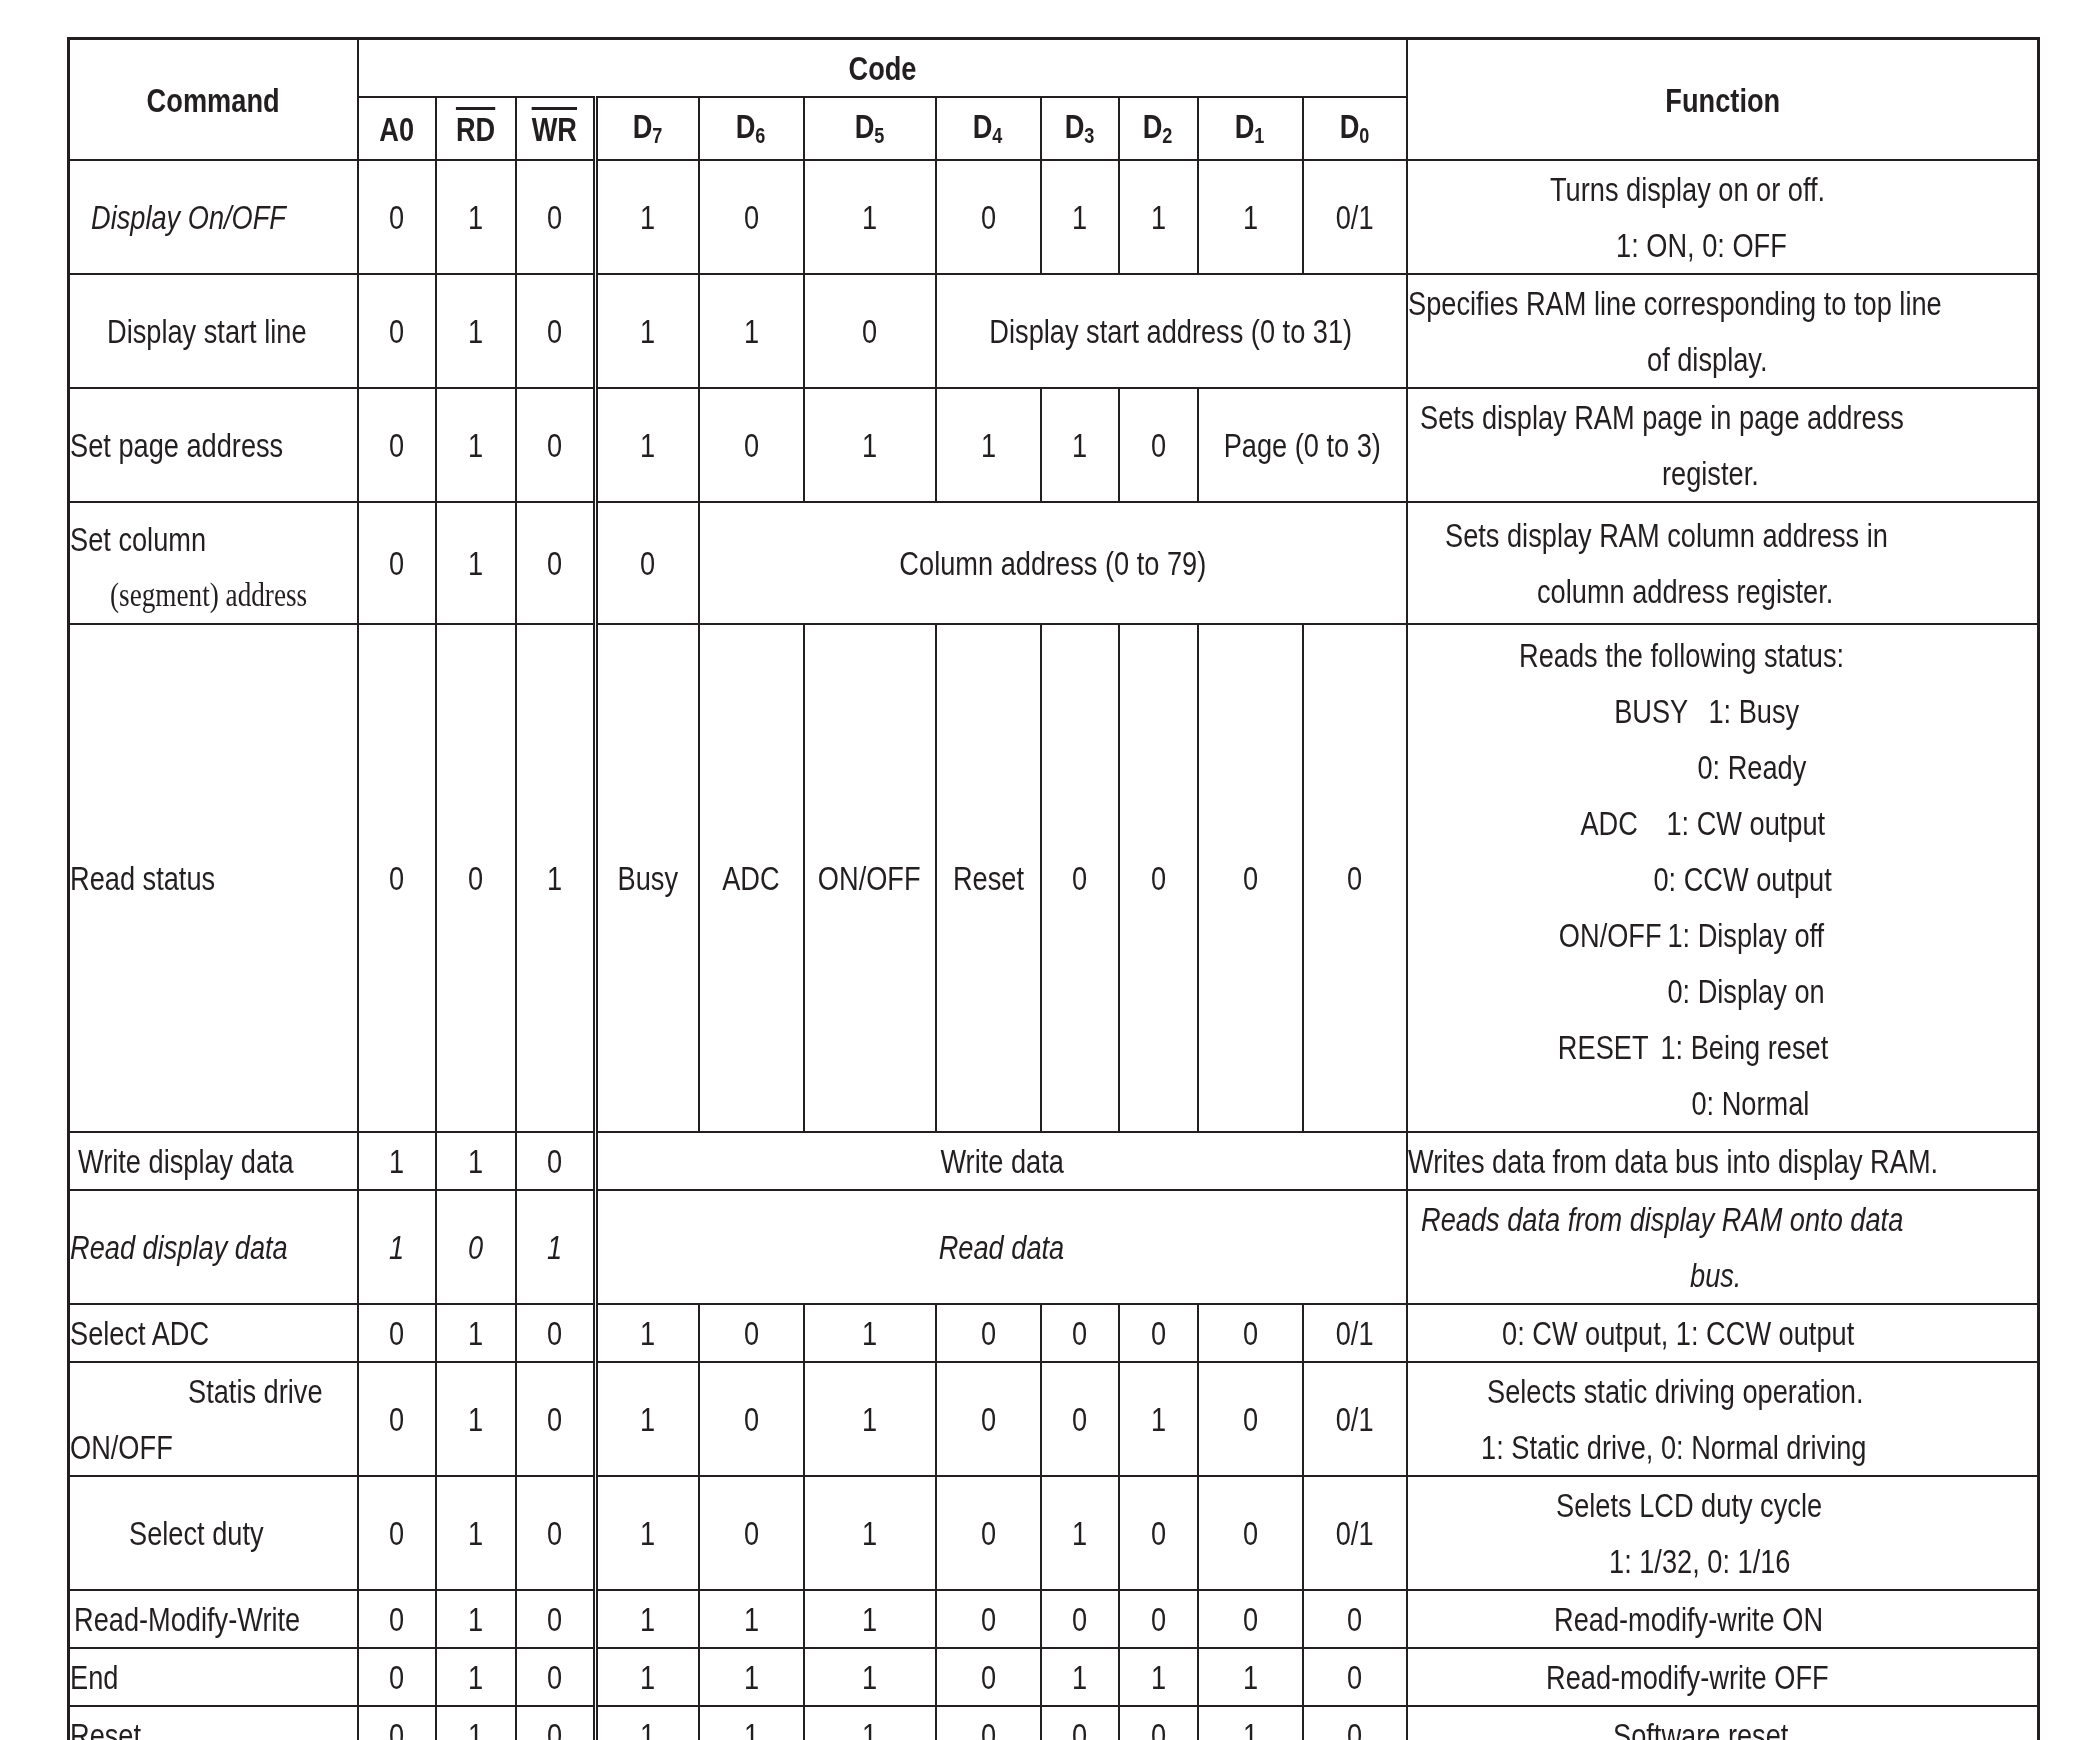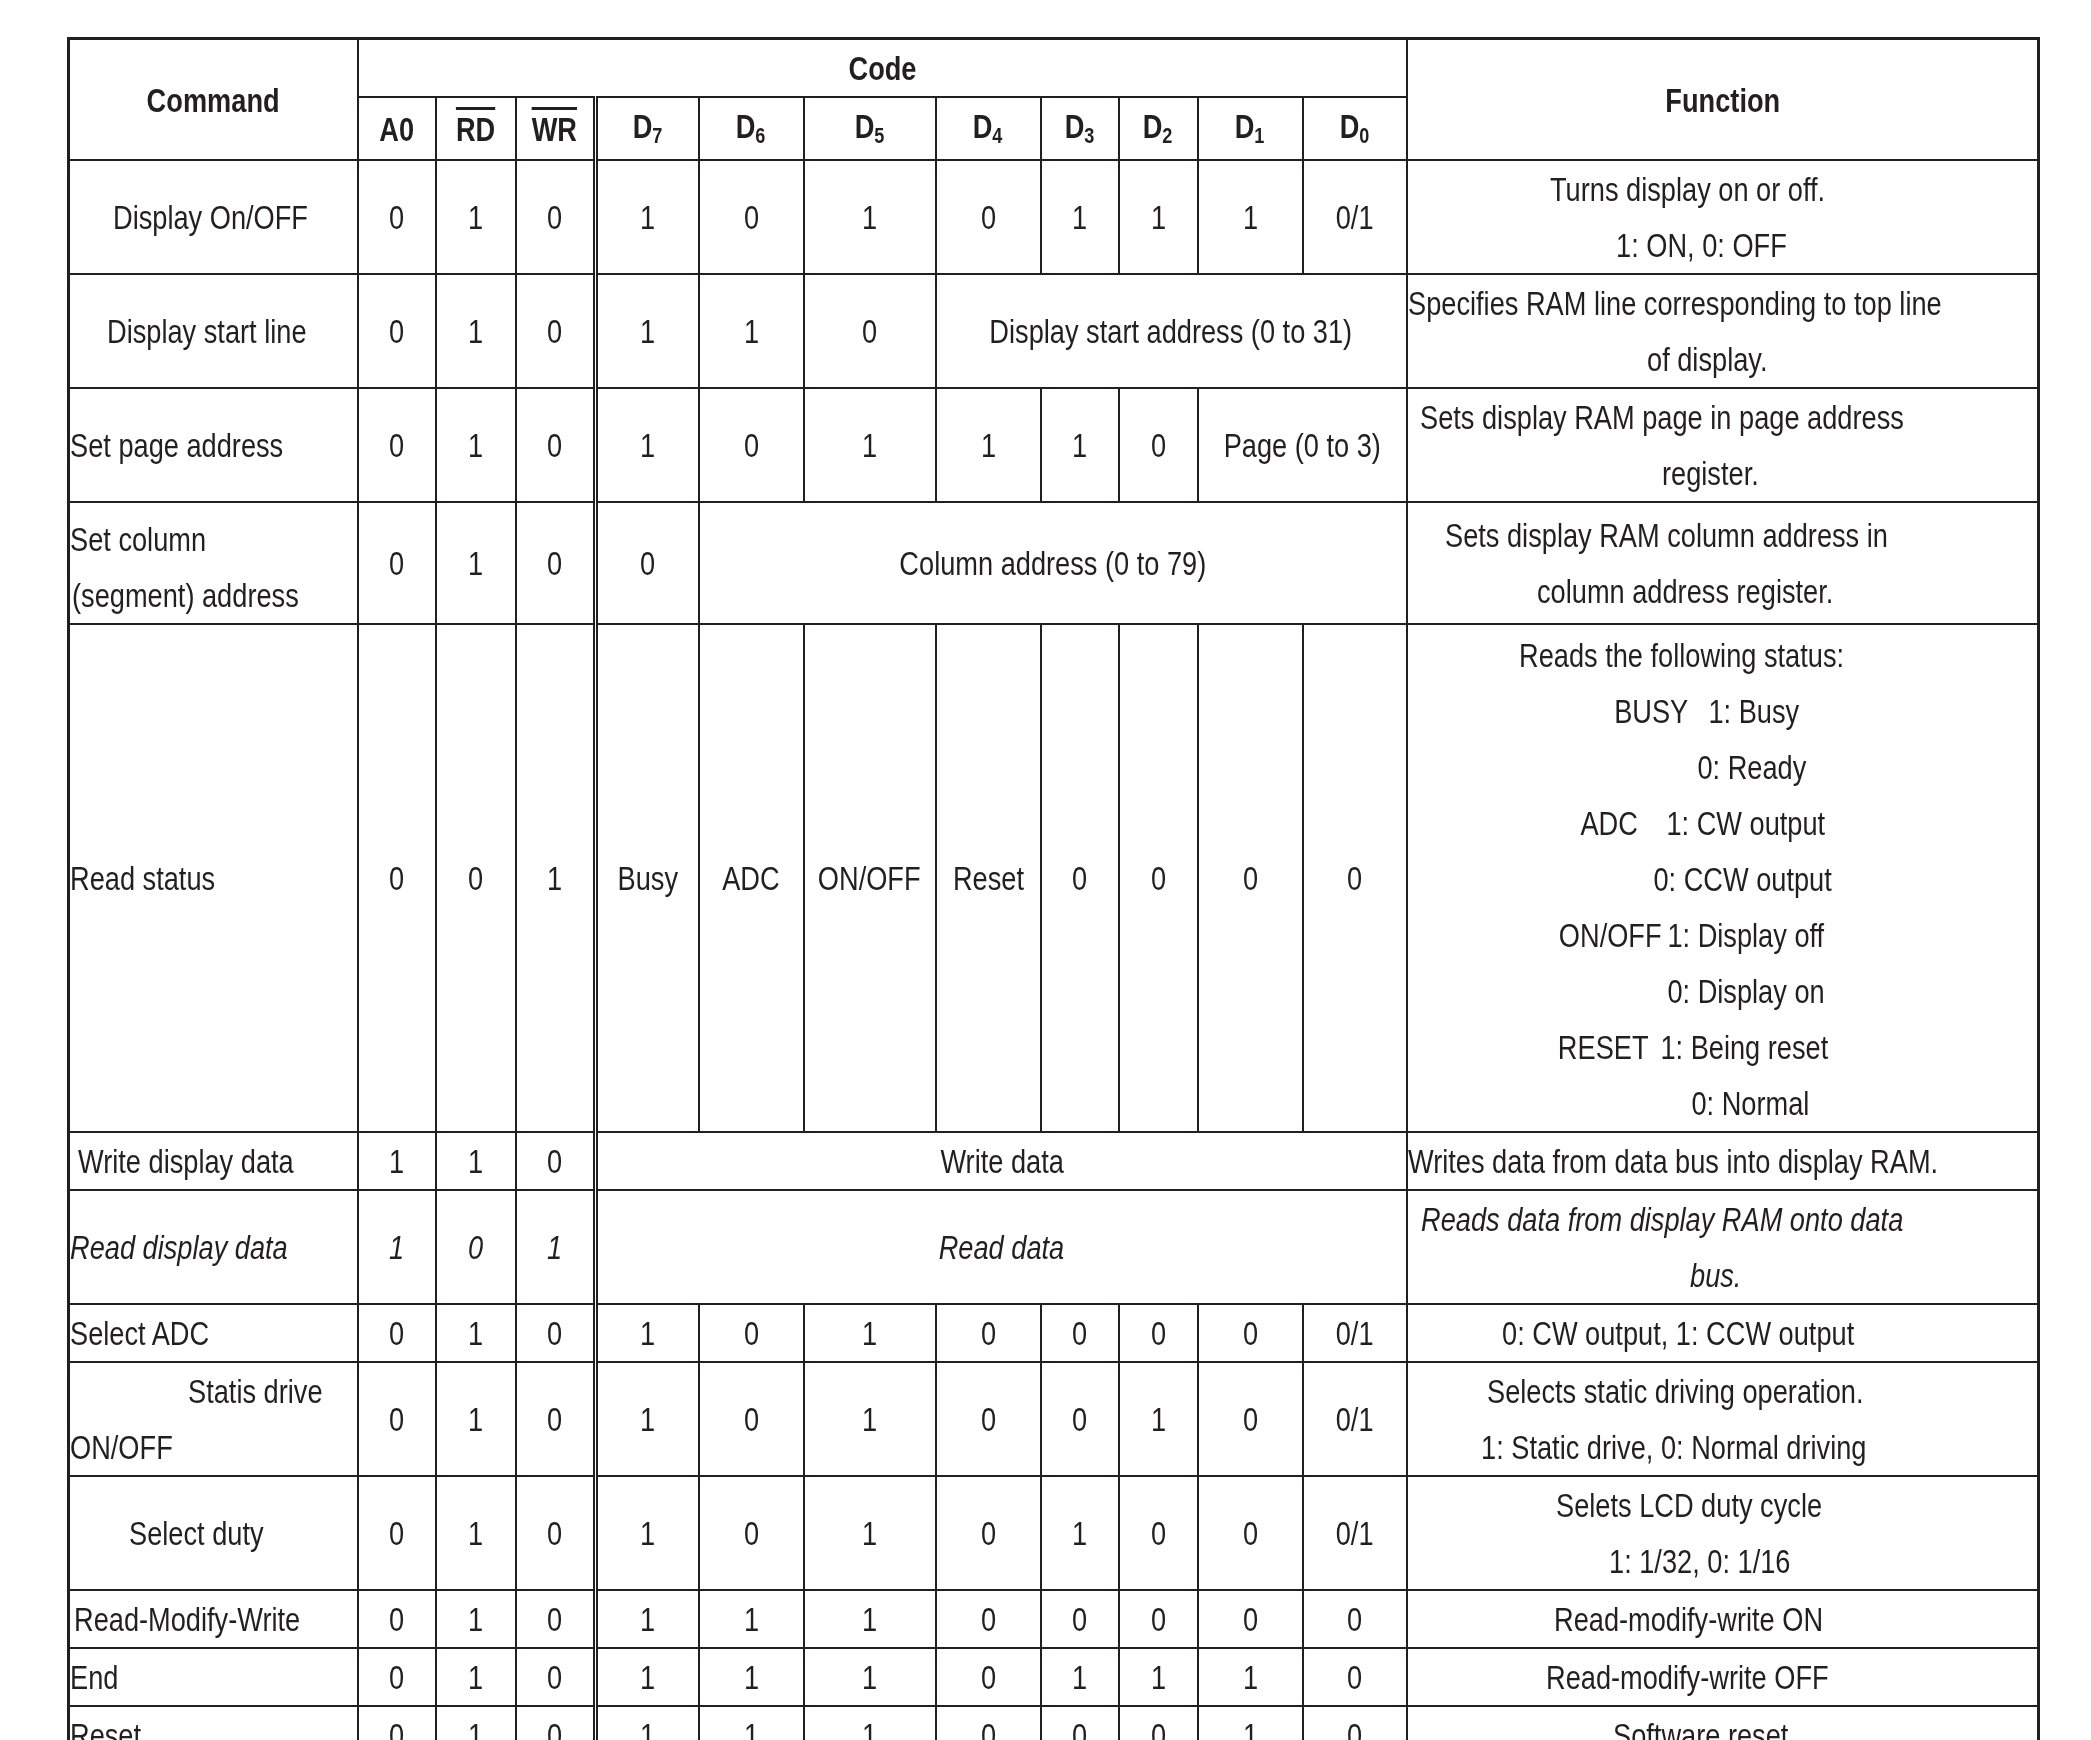--- a/index.html
+++ b/index.html
@@ -69,21 +69,21 @@
         <th><span class="cond"><span>D</span><sub class="dsub">4</sub></span></th>
         <th><span class="cond"><span>D</span><sub class="dsub">3</sub></span></th>
         <th><span class="cond"><span>D</span><sub class="dsub">2</sub></span></th>
         <th><span class="cond"><span>D</span><sub class="dsub">1</sub></span></th>
         <th><span class="cond"><span>D</span><sub class="dsub">0</sub></span></th>
       </tr>
   </thead>
   <tbody id="tbody">
       <tr style="height: 111px;">
         <td class="left">
-          <span class="line" style="text-align: right;"><span class="cond" style="transform-origin: left center;">Display On/OFF</span></span>
+          <span class="line" style="text-align: center; font-style: italic;"><span class="cond" style="transform-origin: left center;">Display On/OFF</span></span>
         </td>
         <td><span class="cond">0</span></td>
         <td><span class="cond">1</span></td>
         <td class="dbl"><span class="cond">0</span></td>
         <td><span class="cond">1</span></td>
         <td><span class="cond">0</span></td>
         <td><span class="cond">1</span></td>
         <td><span class="cond">0</span></td>
         <td><span class="cond">1</span></td>
         <td><span class="cond">1</span></td>
@@ -125,21 +125,21 @@
         <td><span class="cond">0</span></td>
         <td colspan="2"><span class="cond">Page (0 to 3)</span></td>
         <td class="func mid">
           <span class="line"><span class="cond" style="transform-origin: left center;">Sets display RAM page in page address</span></span>
           <span class="line"><span class="cond" style="transform-origin: left center;">register.</span></span>
         </td>
       </tr>
       <tr style="height: 110px;">
         <td class="left">
           <span class="line" style="text-align: left; margin-top: 8px;"><span class="cond" style="transform-origin: left center;">Set column</span></span>
-          <span class="line" style="text-align: center;"><span class="cond" style="transform-origin: left center;">(segment) address</span></span>
+          <span class="line" style="text-align: right; font-family: Liberation Serif, serif;"><span class="cond" style="transform-origin: left center;">(segment) address</span></span>
         </td>
         <td><span class="cond">0</span></td>
         <td><span class="cond">1</span></td>
         <td class="dbl"><span class="cond">0</span></td>
         <td><span class="cond">0</span></td>
         <td colspan="7"><span class="cond">Column address (0 to 79)</span></td>
         <td class="func mid">
           <span class="line"><span class="cond" style="transform-origin: left center;">Sets display RAM column address in</span></span>
           <span class="line"><span class="cond" style="transform-origin: left center;">column address register.</span></span>
         </td>

